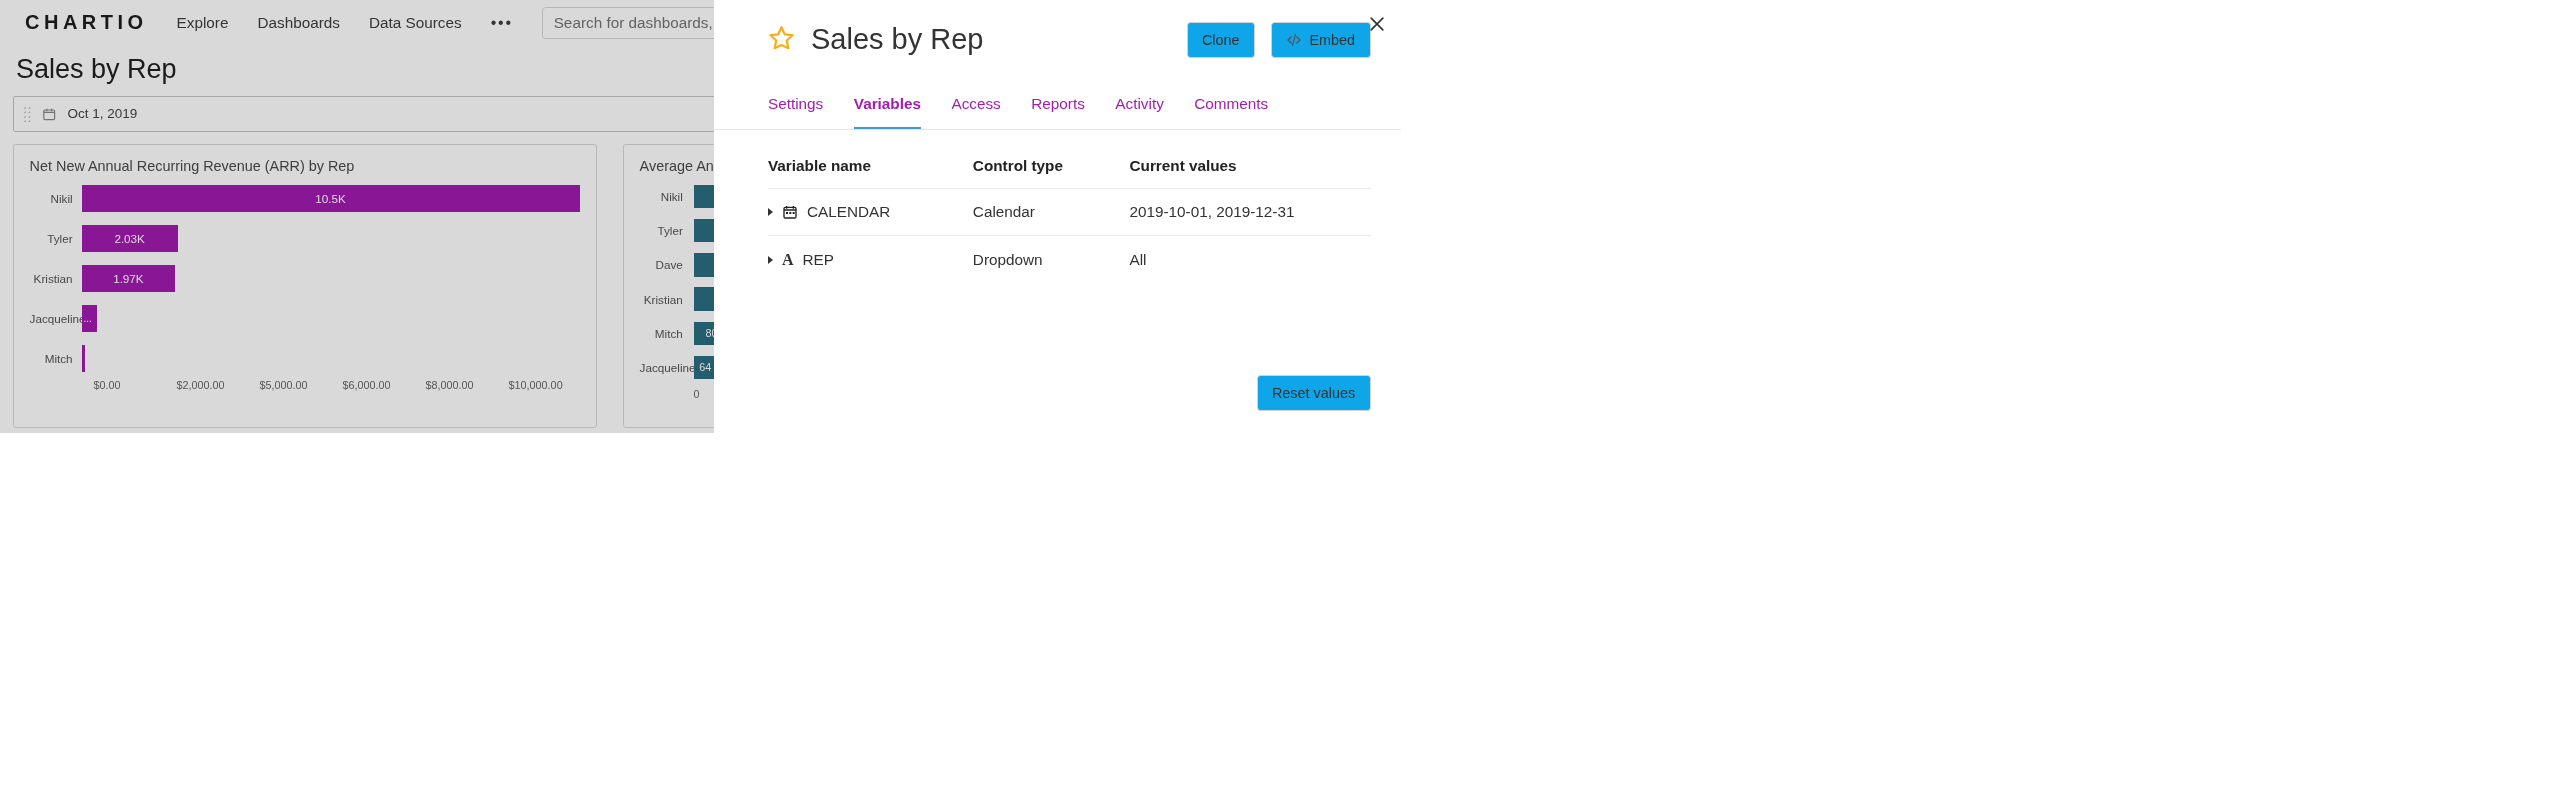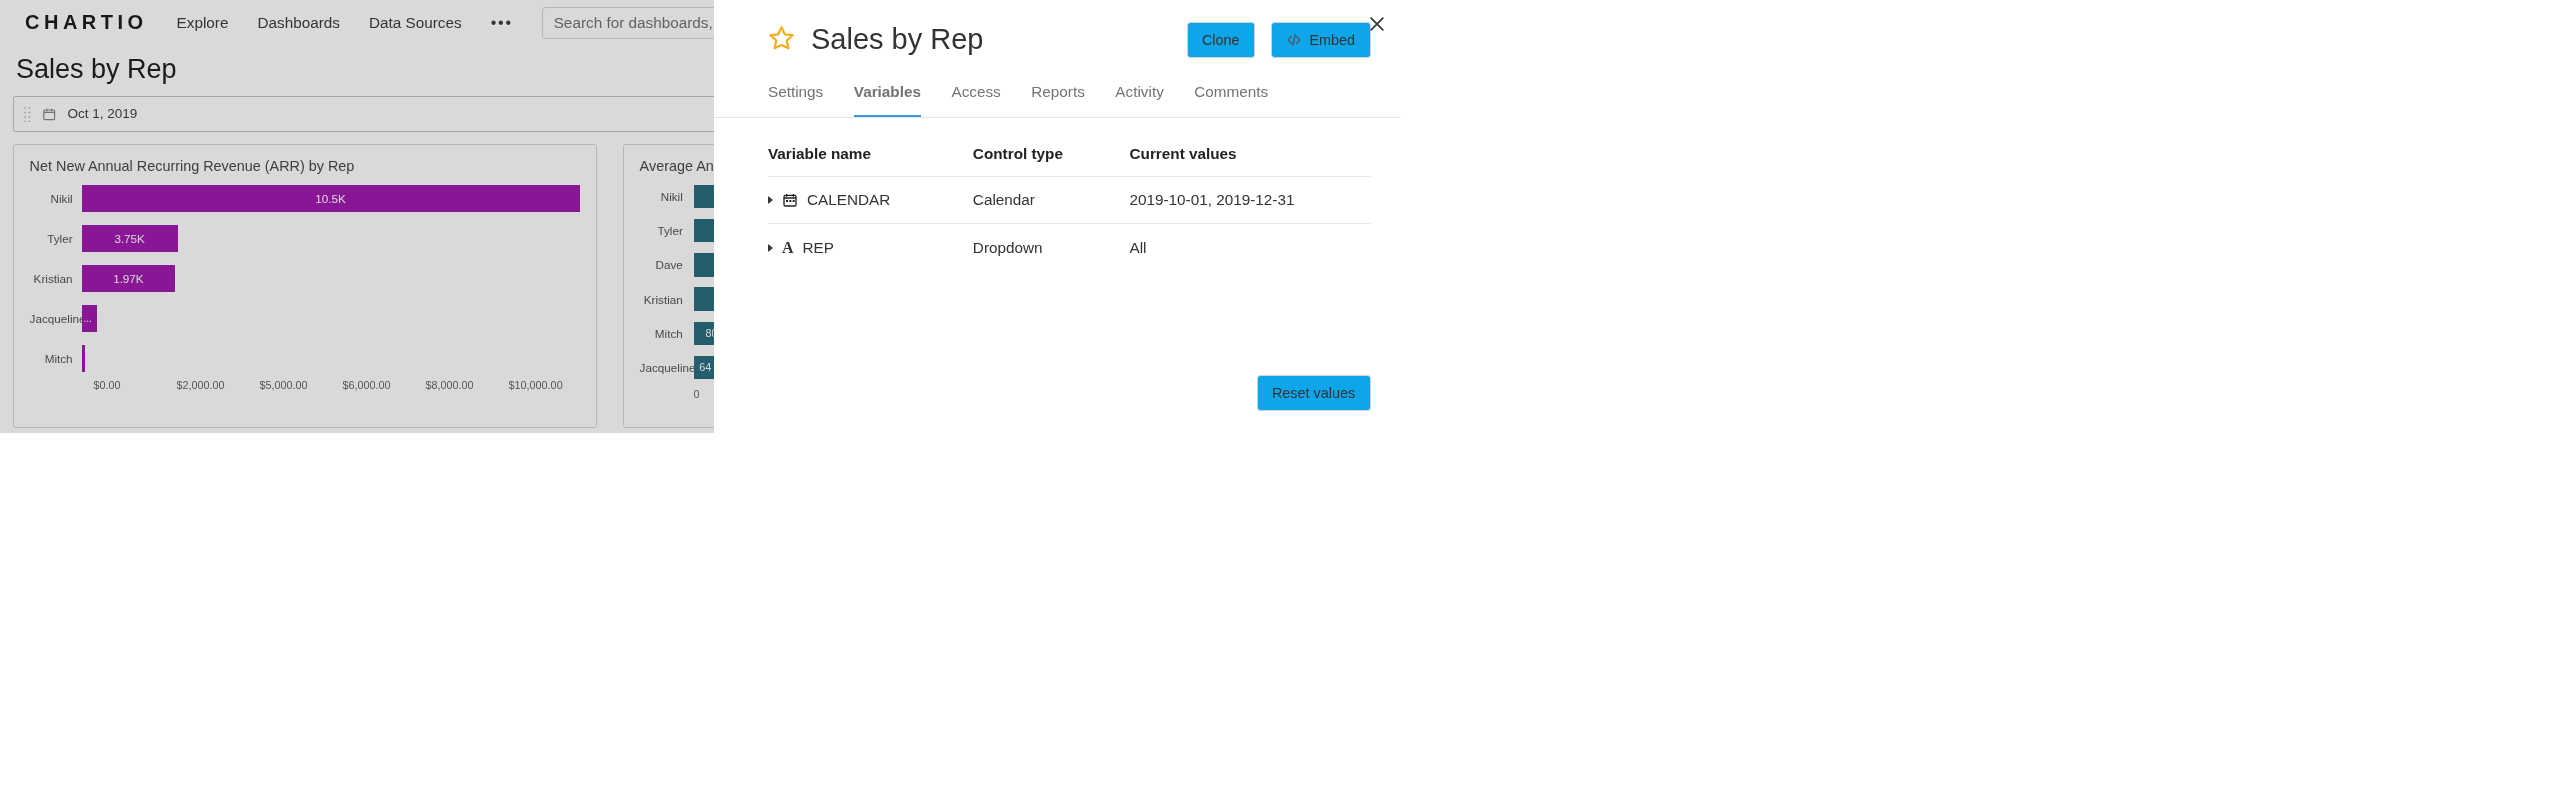--- a/index.html
+++ b/index.html
@@ -169,23 +169,24 @@
 
   .tabs {
     display:flex;
     gap:30.5px;
     border-bottom:0.9px solid #e5e5e5;
     padding:0 0 0 0;
     margin: 0 -54px 27px -54px;
     padding-left:54px;
   }
   .tab {
-    font-size:15.3px; color:#737373; padding:0 0 14.4px 0;
+    font-size:15.3px; color:#a21caf; padding:0 0 14.4px 0;
     border-bottom:2.7px solid transparent;
     cursor:pointer;
+    margin-top:12px;
   }
   .tab.active {
     font-weight:700;
     border-bottom-color:#3b9ae1;
   }
 
   .var-table { width:100%; border-collapse:collapse; }
   .var-table th {
     text-align:left; font-size:15.3px; font-weight:700; color:#222;
     padding:0 0 12.6px 0;
@@ -244,21 +245,21 @@
     <div class="hbar-chart">
       <div class="hbar-row">
         <div class="hbar-label">Nikil</div>
         <div class="hbar-track">
             <div class="hbar" style="width:100%">10.5K</div>
           </div>
       </div>
       <div class="hbar-row">
         <div class="hbar-label">Tyler</div>
         <div class="hbar-track">
-            <div class="hbar" style="width:19.3%">3.75K</div>
+            <div class="hbar" style="width:19.3%">2.03K</div>
           </div>
       </div>
       <div class="hbar-row">
         <div class="hbar-label">Kristian</div>
         <div class="hbar-track">
             <div class="hbar" style="width:18.8%">1.97K</div>
           </div>
       </div>
       <div class="hbar-row">
         <div class="hbar-label">Jacqueline</div>

